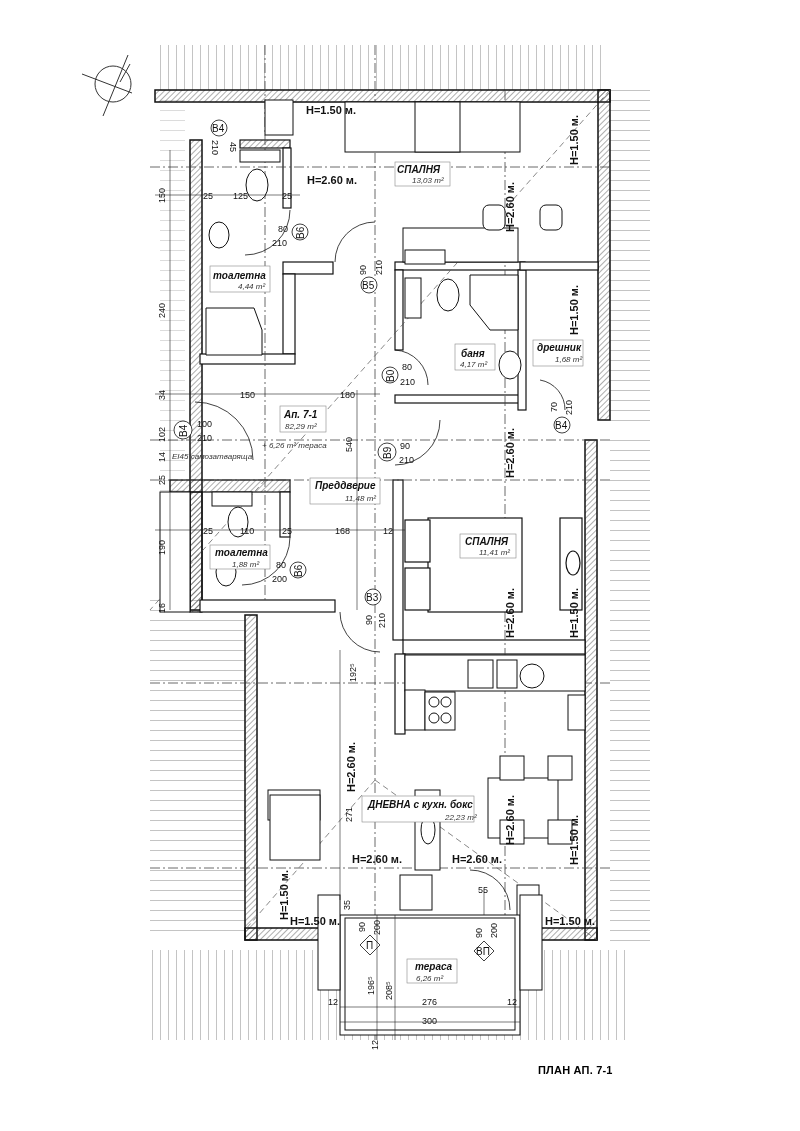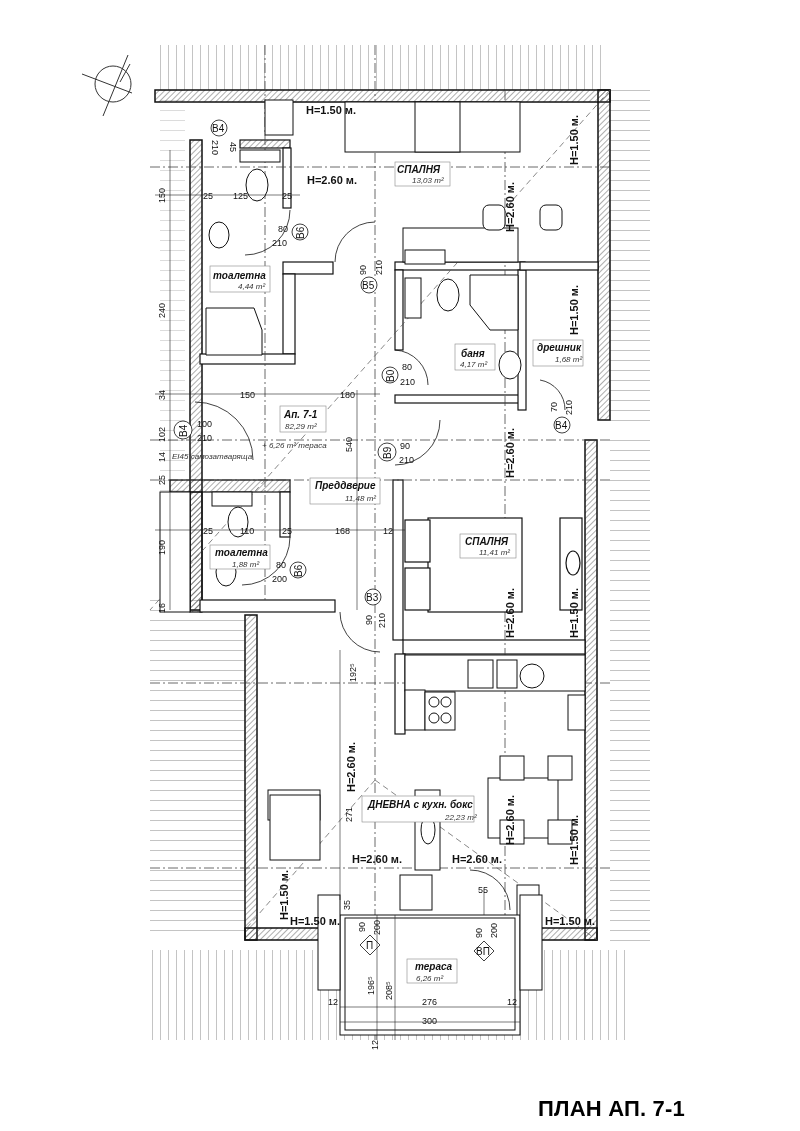--- a/index.html
+++ b/index.html
@@ -5,22 +5,22 @@
   html, body { margin: 0; padding: 0; background: #ffffff; }
   body { width: 800px; height: 1131px; position: relative; overflow: hidden;
          font-family: "Liberation Sans", sans-serif; }
   #plan { position: absolute; left: 0; top: 0; width: 800px; height: 1131px; }
   .lbl { font-family: "Liberation Sans", sans-serif; fill: #111; }
   .room-name { font-weight: bold; font-style: italic; font-size: 10px; }
   .room-area { font-style: italic; font-size: 8px; fill: #333; }
   .height { font-weight: bold; font-size: 11px; }
   .dim { font-size: 9px; }
   .door-tag { font-size: 10px; }
-  .title { position: absolute; left: 538px; top: 1096px; font-family: "Liberation Sans", sans-serif;
-           font-weight: bold; font-size: 22px; color: #000; letter-spacing: 0.2px; }
+  .title { position: absolute; left: 538px; top: 1064px; font-family: "Liberation Sans", sans-serif;
+           font-weight: bold; font-size: 11px; color: #000; letter-spacing: 0.2px; }
 </style>
 </head>
 <body>
 
 <svg id="plan" viewBox="0 0 800 1131" xmlns="http://www.w3.org/2000/svg">
   <defs>
     <pattern id="hatch" width="4" height="4" patternUnits="userSpaceOnUse" patternTransform="rotate(45)">
       <line x1="0" y1="0" x2="0" y2="4" stroke="#333" stroke-width="0.8"></line>
     </pattern>
     <pattern id="roofv" width="8" height="8" patternUnits="userSpaceOnUse">

